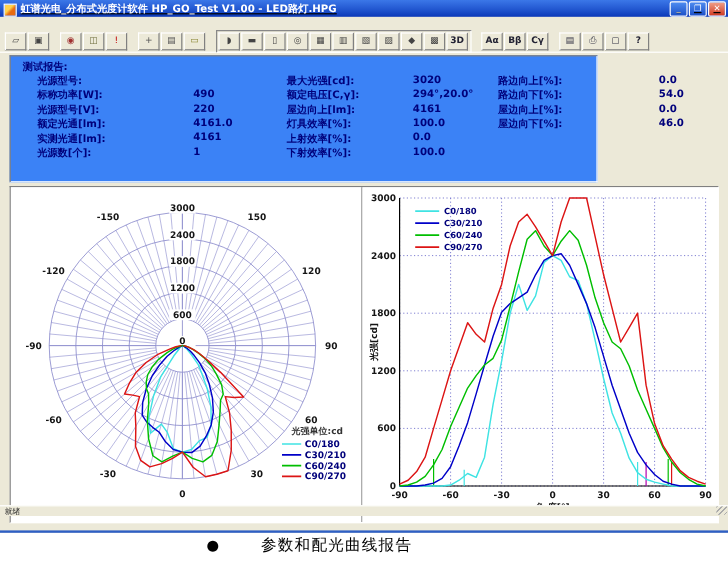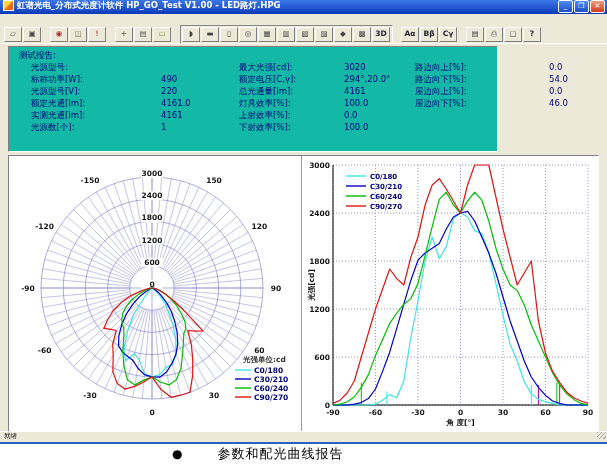--- a/index.html
+++ b/index.html
@@ -3,21 +3,21 @@
 <meta charset="utf-8">
 <style>
   html,body{margin:0;padding:0}
   body{width:607px;height:470px;background:#fff;position:relative;overflow:hidden;
        font-family:"DejaVu Sans","Liberation Sans",sans-serif;}
   .window{position:absolute;left:0;top:0;width:607px;height:444px;background:#ECE9D8;
           border-bottom:2px solid #2E5FC4;box-sizing:border-box;}
   
   .titlebar{position:absolute;left:0;top:0;width:100%;height:14px;
             background:linear-gradient(180deg,#3B77E8 0%,#2257D0 55%,#0B38B8 100%);
-            display:flex;align-items:flex-start;padding:0 2px;box-sizing:border-box;}
+            display:flex;align-items:flex-end;padding:0 2px;box-sizing:border-box;text-decoration:underline;}
   .app-icon{width:9px;height:9px;margin:0 3px 0 1px;flex:0 0 auto;
             background:linear-gradient(135deg,#ffd24d 0 40%,#e86a10 60%);border:1px solid #fff;}
   .title-text{color:#fff;font-size:8.5px;font-weight:bold;flex:1;white-space:nowrap;overflow:hidden;}
   .wbtn{width:13px;height:11px;margin-left:1px;border:1px solid #fff;border-radius:2px;flex:0 0 auto;
         background:linear-gradient(#4E8CF0,#1C50C8);color:#fff;font-size:7px;line-height:10px;
         text-align:center;cursor:default;}
   .wbtn.close{background:linear-gradient(#F0A088,#D03820);}
   
   .menubar{position:absolute;top:14px;left:0;height:12px;width:100%;display:flex;align-items:center;
            font-size:9px;color:#000;padding-left:2px;box-sizing:border-box;}
@@ -25,36 +25,36 @@
   
   .toolbar{position:absolute;top:26px;left:0;height:18px;width:100%;display:flex;align-items:center;
            padding-left:4px;box-sizing:border-box;border-bottom:1px solid #fff;}
   .tgroup{display:flex;margin-right:8px;align-items:center;}
   .tgroup.sunken{border:1px solid;border-color:#888 #fff #fff #888;padding:1px;}
   .tbtn{min-width:14px;height:13px;border:1px solid;border-color:#fff #808080 #808080 #fff;
         background:#ECE9D8;font-size:7.5px;line-height:12px;text-align:center;color:#444;
         margin-right:1px;padding:0 1px;}
   .tbtn.txt{font-weight:bold;color:#223;}
   
-  .report-panel{position:absolute;left:8px;top:46px;width:490px;height:106px;background:#14b8a6;
+  .report-panel{position:absolute;left:8px;top:46px;width:490px;height:106px;background:#3b82f6;
                 border:1px solid;border-color:#808080 #fff #fff #808080;box-sizing:border-box;
-                font-size:8.5px;font-weight:normal;color:#00007B;}
+                font-size:8.5px;font-weight:bold;color:#00007B;}
   .report-title{position:absolute;left:10px;top:3px;}
   .rcol{position:absolute;top:15px;}
   .rcol.c1{left:22px}.rcol.c2{left:230px}.rcol.c3{left:406px}
   .rrow{height:12px;position:relative;white-space:nowrap;}
   .rvalue{position:absolute;}
   .c1 .rvalue{left:130px}.c2 .rvalue{left:105px}.c3 .rvalue{left:134px}
   
   .charts-panel{position:absolute;left:8px;top:155px;width:591px;height:281px;background:#fff;
                 border:1px solid;border-color:#808080 #fff #fff #808080;box-sizing:border-box;}
   .divider{position:absolute;left:292px;top:0;width:1px;height:100%;background:#9a9a9a;}
   .chart-svg{position:absolute;top:0;}
   
-  .statusbar{position:absolute;left:0;bottom:2px;width:100%;height:9px;background:#ECE9D8;
+  .statusbar{position:absolute;left:0;bottom:12px;width:100%;height:9px;background:#ECE9D8;
              border-top:1px solid #fff;font-size:6.5px;color:#222;display:flex;align-items:center;
              padding-left:4px;box-sizing:border-box;}
   .grip{position:absolute;right:1px;bottom:1px;width:9px;height:7px;
         background:repeating-linear-gradient(135deg,#aaa 0 1px,transparent 1px 3px);}
   
   .caption{position:absolute;left:172px;top:445px;display:flex;align-items:center;gap:20px;
            color:#000;}
   .caption .bullet{font-size:12px;line-height:12px;}
   .caption .ctext{font-size:13px;letter-spacing:1px;margin-left:15px;}
 </style>
@@ -119,21 +119,21 @@
         <div class="rrow"><span>光源型号:</span><span class="rvalue"></span></div>
         <div class="rrow"><span>标称功率[W]:</span><span class="rvalue">490</span></div>
         <div class="rrow"><span>光源型号[V]:</span><span class="rvalue">220</span></div>
         <div class="rrow"><span>额定光通[lm]:</span><span class="rvalue">4161.0</span></div>
         <div class="rrow"><span>实测光通[lm]:</span><span class="rvalue">4161</span></div>
         <div class="rrow"><span>光源数[个]:</span><span class="rvalue">1</span></div>
       </div>
     <div class="rcol c2">
         <div class="rrow"><span>最大光强[cd]:</span><span class="rvalue">3020</span></div>
         <div class="rrow"><span>额定电压[C,γ]:</span><span class="rvalue">294°,20.0°</span></div>
-        <div class="rrow"><span>总光通量[lm]:</span><span class="rvalue">4161</span></div>
+        <div class="rrow"><span>屋边向上[lm]:</span><span class="rvalue">4161</span></div>
         <div class="rrow"><span>灯具效率[%]:</span><span class="rvalue">100.0</span></div>
         <div class="rrow"><span>上射效率[%]:</span><span class="rvalue">0.0</span></div>
         <div class="rrow"><span>下射效率[%]:</span><span class="rvalue">100.0</span></div>
       </div>
     <div class="rcol c3">
         <div class="rrow"><span>路边向上[%]:</span><span class="rvalue">0.0</span></div>
         <div class="rrow"><span>路边向下[%]:</span><span class="rvalue">54.0</span></div>
         <div class="rrow"><span>屋边向上[%]:</span><span class="rvalue">0.0</span></div>
         <div class="rrow"><span>屋边向下[%]:</span><span class="rvalue">46.0</span></div>
       </div>

